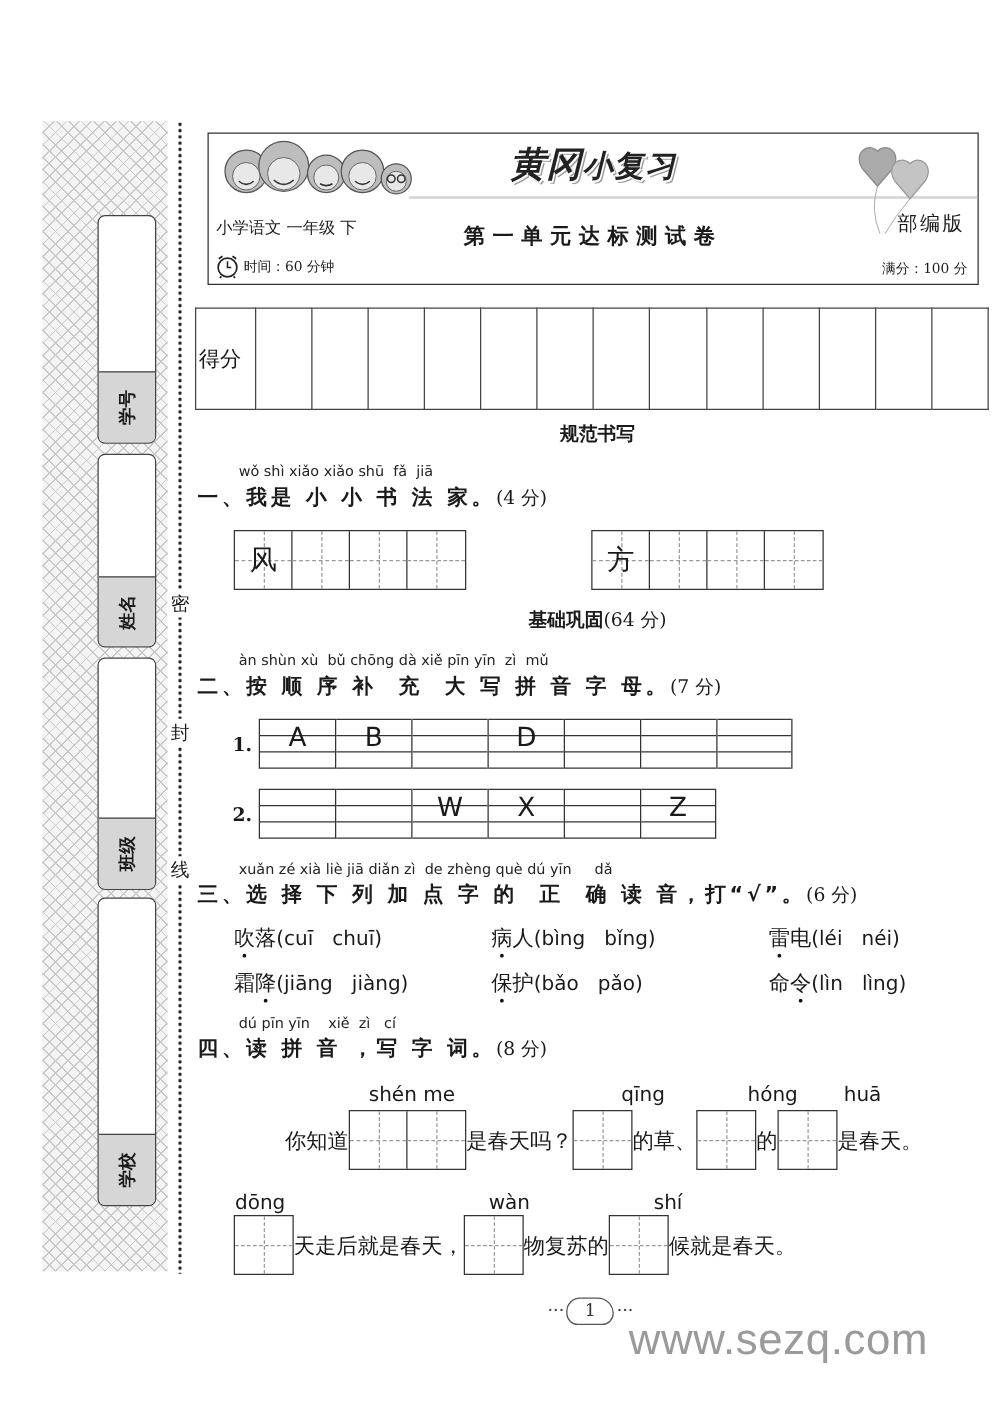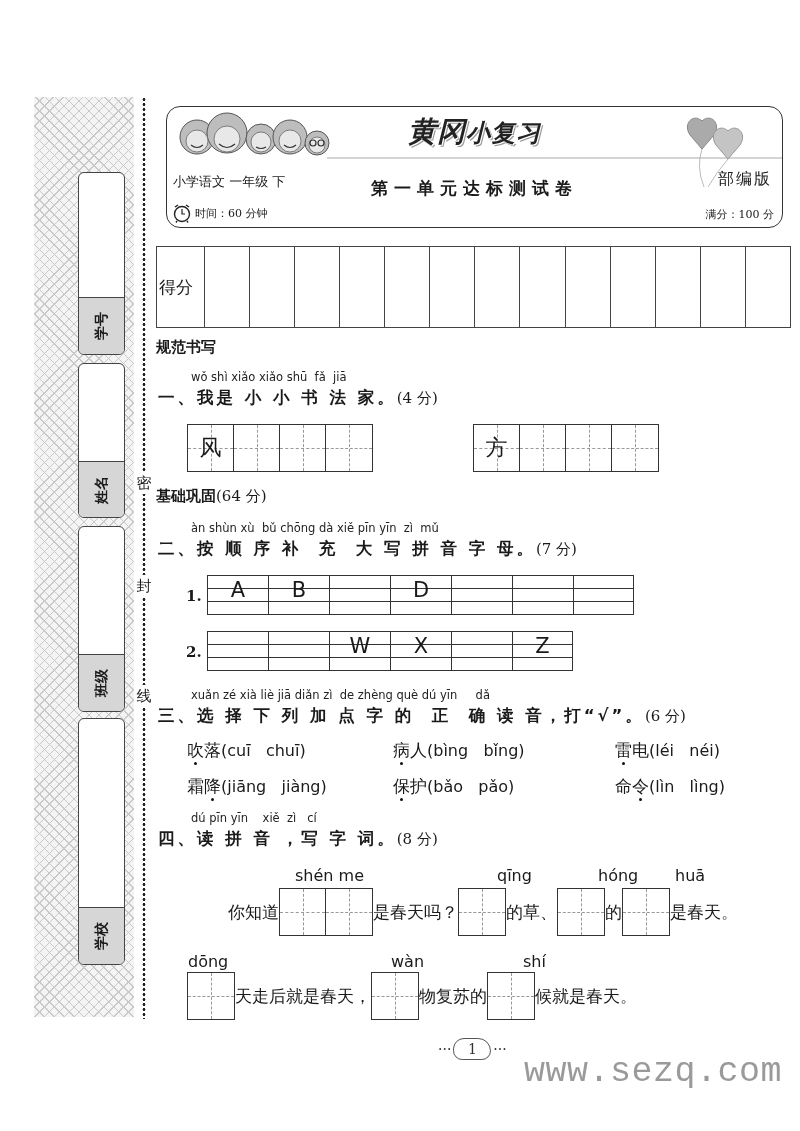--- a/index.html
+++ b/index.html
@@ -33,21 +33,21 @@
     display: flex; align-items: center; justify-content: center;
   }
   .info-box .lbl span {
     display: inline-block; transform: rotate(-90deg);
     font-family: "DejaVu Sans", sans-serif; font-size: 14px; white-space: nowrap; font-weight: bold;
   }
 
   
   .banner {
     position: absolute; left: 166px; top: 106px; width: 617px; height: 122px;
-    border: 1.5px solid #333; border-radius: 14px; background: #fff; overflow: hidden;
+    border: 1.5px solid #333; border-radius: 0; background: #fff; overflow: hidden;
   }
   .banner .rule { position: absolute; left: 160px; right: 0; top: 50px; height: 2px; background: #d4d4d4; }
   .kids { position: absolute; left: 10px; top: 2px; }
   .brand {
     position: absolute; left: 0; right: 0; top: 6px; text-align: center;
     font-family: "DejaVu Sans", sans-serif; font-size: 28px; font-weight: bold; font-style: italic;
     letter-spacing: 1px; color: #222; text-shadow: 1px 1px 0 #fff, 2px 2px 0 #999;
   }
   .brand .small { font-size: 24px; }
   .subject { position: absolute; left: 6px; top: 66px; font-family: "DejaVu Sans", sans-serif; font-size: 13px; }
@@ -56,21 +56,21 @@
   .time { position: absolute; left: 6px; top: 96px; font-size: 11px; display: flex; align-items: center; gap: 4px; }
   .fullmark { position: absolute; right: 8px; top: 100px; font-size: 11px; }
   .balloons { position: absolute; right: 28px; top: 6px; }
 
   
   .score-table { position: absolute; left: 156px; top: 246px; width: 635px; height: 82px; border-collapse: collapse; }
   .score-table td { border: 1px solid #444; text-align: center; font-size: 17px; height: 41px; padding: 0; }
   .score-table tr td:first-child { width: 48px; text-align: left; padding-left: 2px; }
   .score-table { border: 1.5px solid #222; }
 
-  .section-head { position: absolute; left: 0; width: 800px; padding-left: 156px; font-family: "DejaVu Sans", sans-serif; font-weight: bold; font-size: 15px; }
+  .section-head { position: absolute; left: 0; width: 800px; padding-left: 156px; text-align: center; font-family: "DejaVu Sans", sans-serif; font-weight: bold; font-size: 15px; }
   .section-head .pts { font-family: "DejaVu Serif", serif; font-weight: normal; }
 
   .pinyin { position: absolute; font-family: "DejaVu Sans", sans-serif; font-size: 11.5px; color: #222; white-space: pre; }
   .q-title { position: absolute; left: 158px; font-family: "DejaVu Sans", sans-serif; font-weight: bold; font-size: 16.5px; letter-spacing: 3px; white-space: pre; }
   .q-title .pts { font-family: "DejaVu Serif", serif; font-weight: normal; letter-spacing: 0; font-size: 15px; }
 
   
   .tzg { position: absolute; display: flex; border: 1.5px solid #333; }
   .tzg .cell {
     width: 46px; height: 46px; position: relative; border-right: 1.5px solid #333;
@@ -102,21 +102,21 @@
   .q3-item .dotted::after { content: ""; position: absolute; left: 50%; bottom: -5px; width: 3px; height: 3px; margin-left: -1.5px; border-radius: 50%; background: #111; }
 
   
   .q4-line { position: absolute; font-size: 17px; display: flex; align-items: center; white-space: pre; }
   .q4-line .tzg { position: relative; }
   .q4-py { position: absolute; font-family: "DejaVu Sans", sans-serif; font-size: 16px; }
 
   
   .page-no { position: absolute; left: 438px; top: 1038px; font-size: 14px; display: flex; align-items: center; gap: 2px; color: #333; }
   .page-no .cloud { width: 38px; height: 22px; border: 1px solid #555; border-radius: 12px 14px 10px 10px; text-align: center; line-height: 20px; font-family: "DejaVu Serif", serif; }
-  .watermark { position: absolute; left: 503px; top: 1052px; font-family: Liberation Mono, monospace; font-size: 35px; color: #9a9a9a; letter-spacing: 0.5px; margin-left: 21px; }
+  .watermark { position: absolute; left: 503px; top: 1052px; font-family: Liberation Sans, sans-serif; font-size: 35px; color: #9a9a9a; letter-spacing: 0.5px; }
 </style>
 </head>
 <body>
 
 <div class="hatch"></div>
 <div class="dotline"></div>
 <div class="seal-char" style="top:472px">密</div>
 <div class="seal-char" style="top:575px">封</div>
 <div class="seal-char" style="top:685px">线</div>
 

